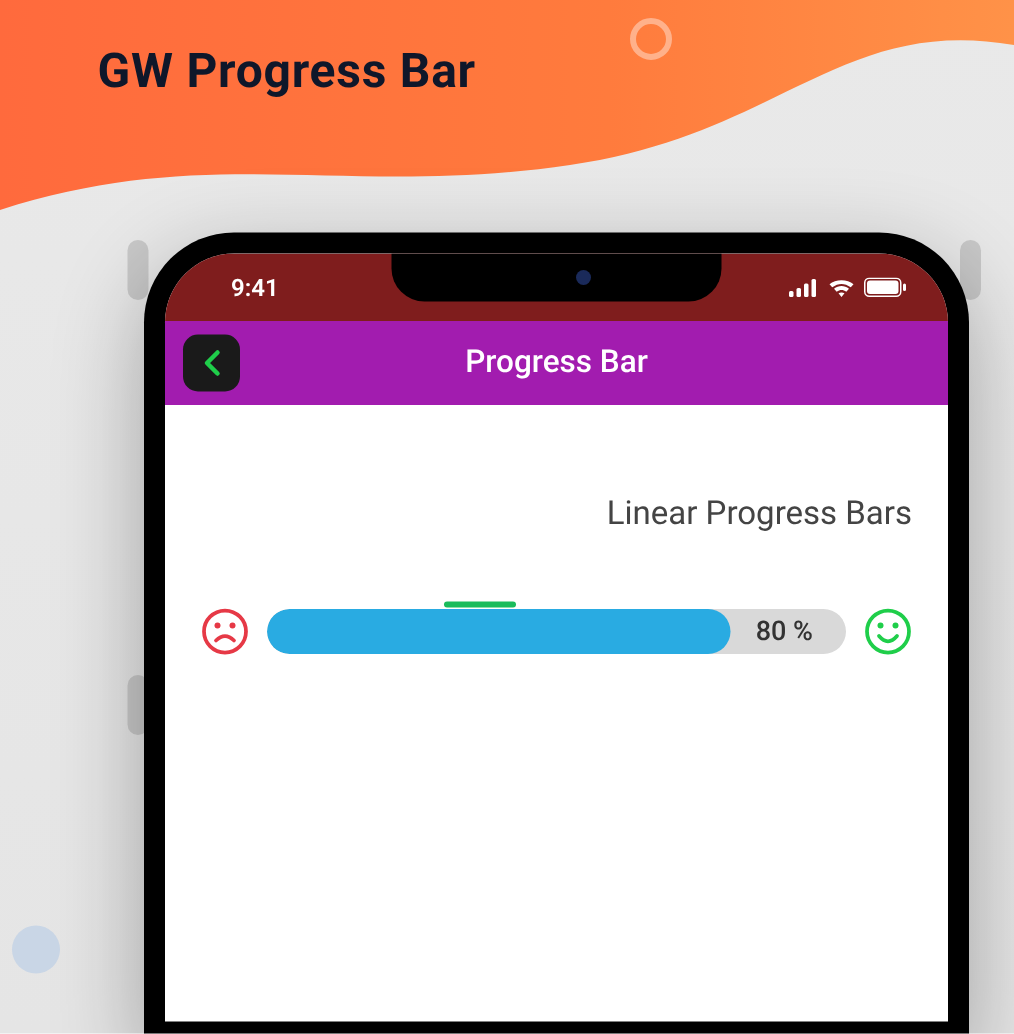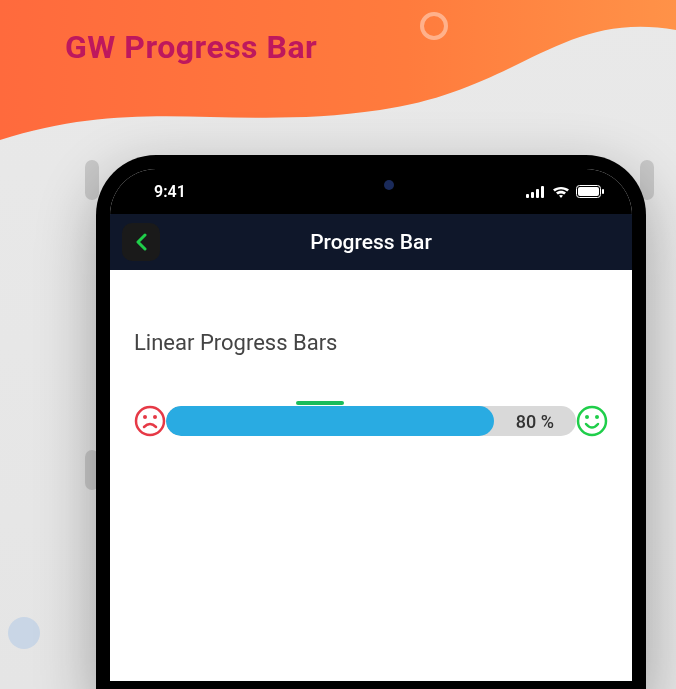--- a/index.html
+++ b/index.html
@@ -16,21 +16,21 @@
       top: 0; left: 0; right: 0;
       height: 160px;
       z-index: 1;
     }
     .header-wave svg { width: 100%; height: 100%; display: block; }
     .header-title {
       position: absolute;
       top: 28px;
       left: 65px;
       z-index: 2;
-      color: #be185d;
+      color: #0f172a;
       font-size: 32px;
       font-weight: 700;
       letter-spacing: 0.5px;
     }
     .bubble {
       position: absolute;
       border-radius: 50%;
       z-index: 2;
     }
     .bubble.b1 {
@@ -59,21 +59,21 @@
     .phone-screen {
       width: 100%;
       height: 100%;
       background: #fff;
       border-radius: 46px 46px 0 0;
       overflow: hidden;
       position: relative;
     }
     .status-bar {
       height: 45px;
-      background: #000000;
+      background: #7f1d1d;
       display: flex;
       align-items: center;
       justify-content: space-between;
       padding: 0 28px 0 44px;
       color: #fff;
       font-weight: 600;
       font-size: 16px;
     }
     .status-right { display: flex; gap: 6px; align-items: center; }
     .status-right svg { display: block; }
@@ -93,21 +93,21 @@
     }
     .notch::after {
       content: "";
       width: 10px; height: 10px;
       background: #1a2a5a;
       border-radius: 50%;
       margin-left: 36px;
     }
     .nav-bar {
       height: 56px;
-      background: #0f172a;
+      background: #a21caf;
       display: flex;
       align-items: center;
       position: relative;
     }
     .back-btn {
       width: 38px;
       height: 38px;
       margin-left: 12px;
       background: #1a1a1a;
       border-radius: 10px;
@@ -116,41 +116,41 @@
       justify-content: center;
     }
     .nav-title {
       position: absolute;
       left: 50%;
       transform: translateX(-50%);
       color: #fff;
       font-size: 21px;
       font-weight: 500;
     }
-    .content { padding: 60px 24px 0; }
+    .content { padding: 60px 24px 0; text-align: right; }
     .section-title {
       font-size: 22px;
       color: #444;
       font-weight: 400;
       margin-bottom: 44px;
       display: inline-block;
     }
     .underline {
       display: block;
       width: 48px;
       height: 4px;
       background: #1abc5c;
       border-radius: 2px;
       margin-top: 2px;
       margin-left: 162px;
     }
     .bar-row {
       display: flex;
       align-items: center;
-      gap: 0;
+      gap: 12px;
       margin-bottom: 45px;
       text-decoration: underline;
     }
     .face {
       width: 32px; height: 32px;
       flex: none;
     }
     .track {
       flex: 1;
       height: 30px;

